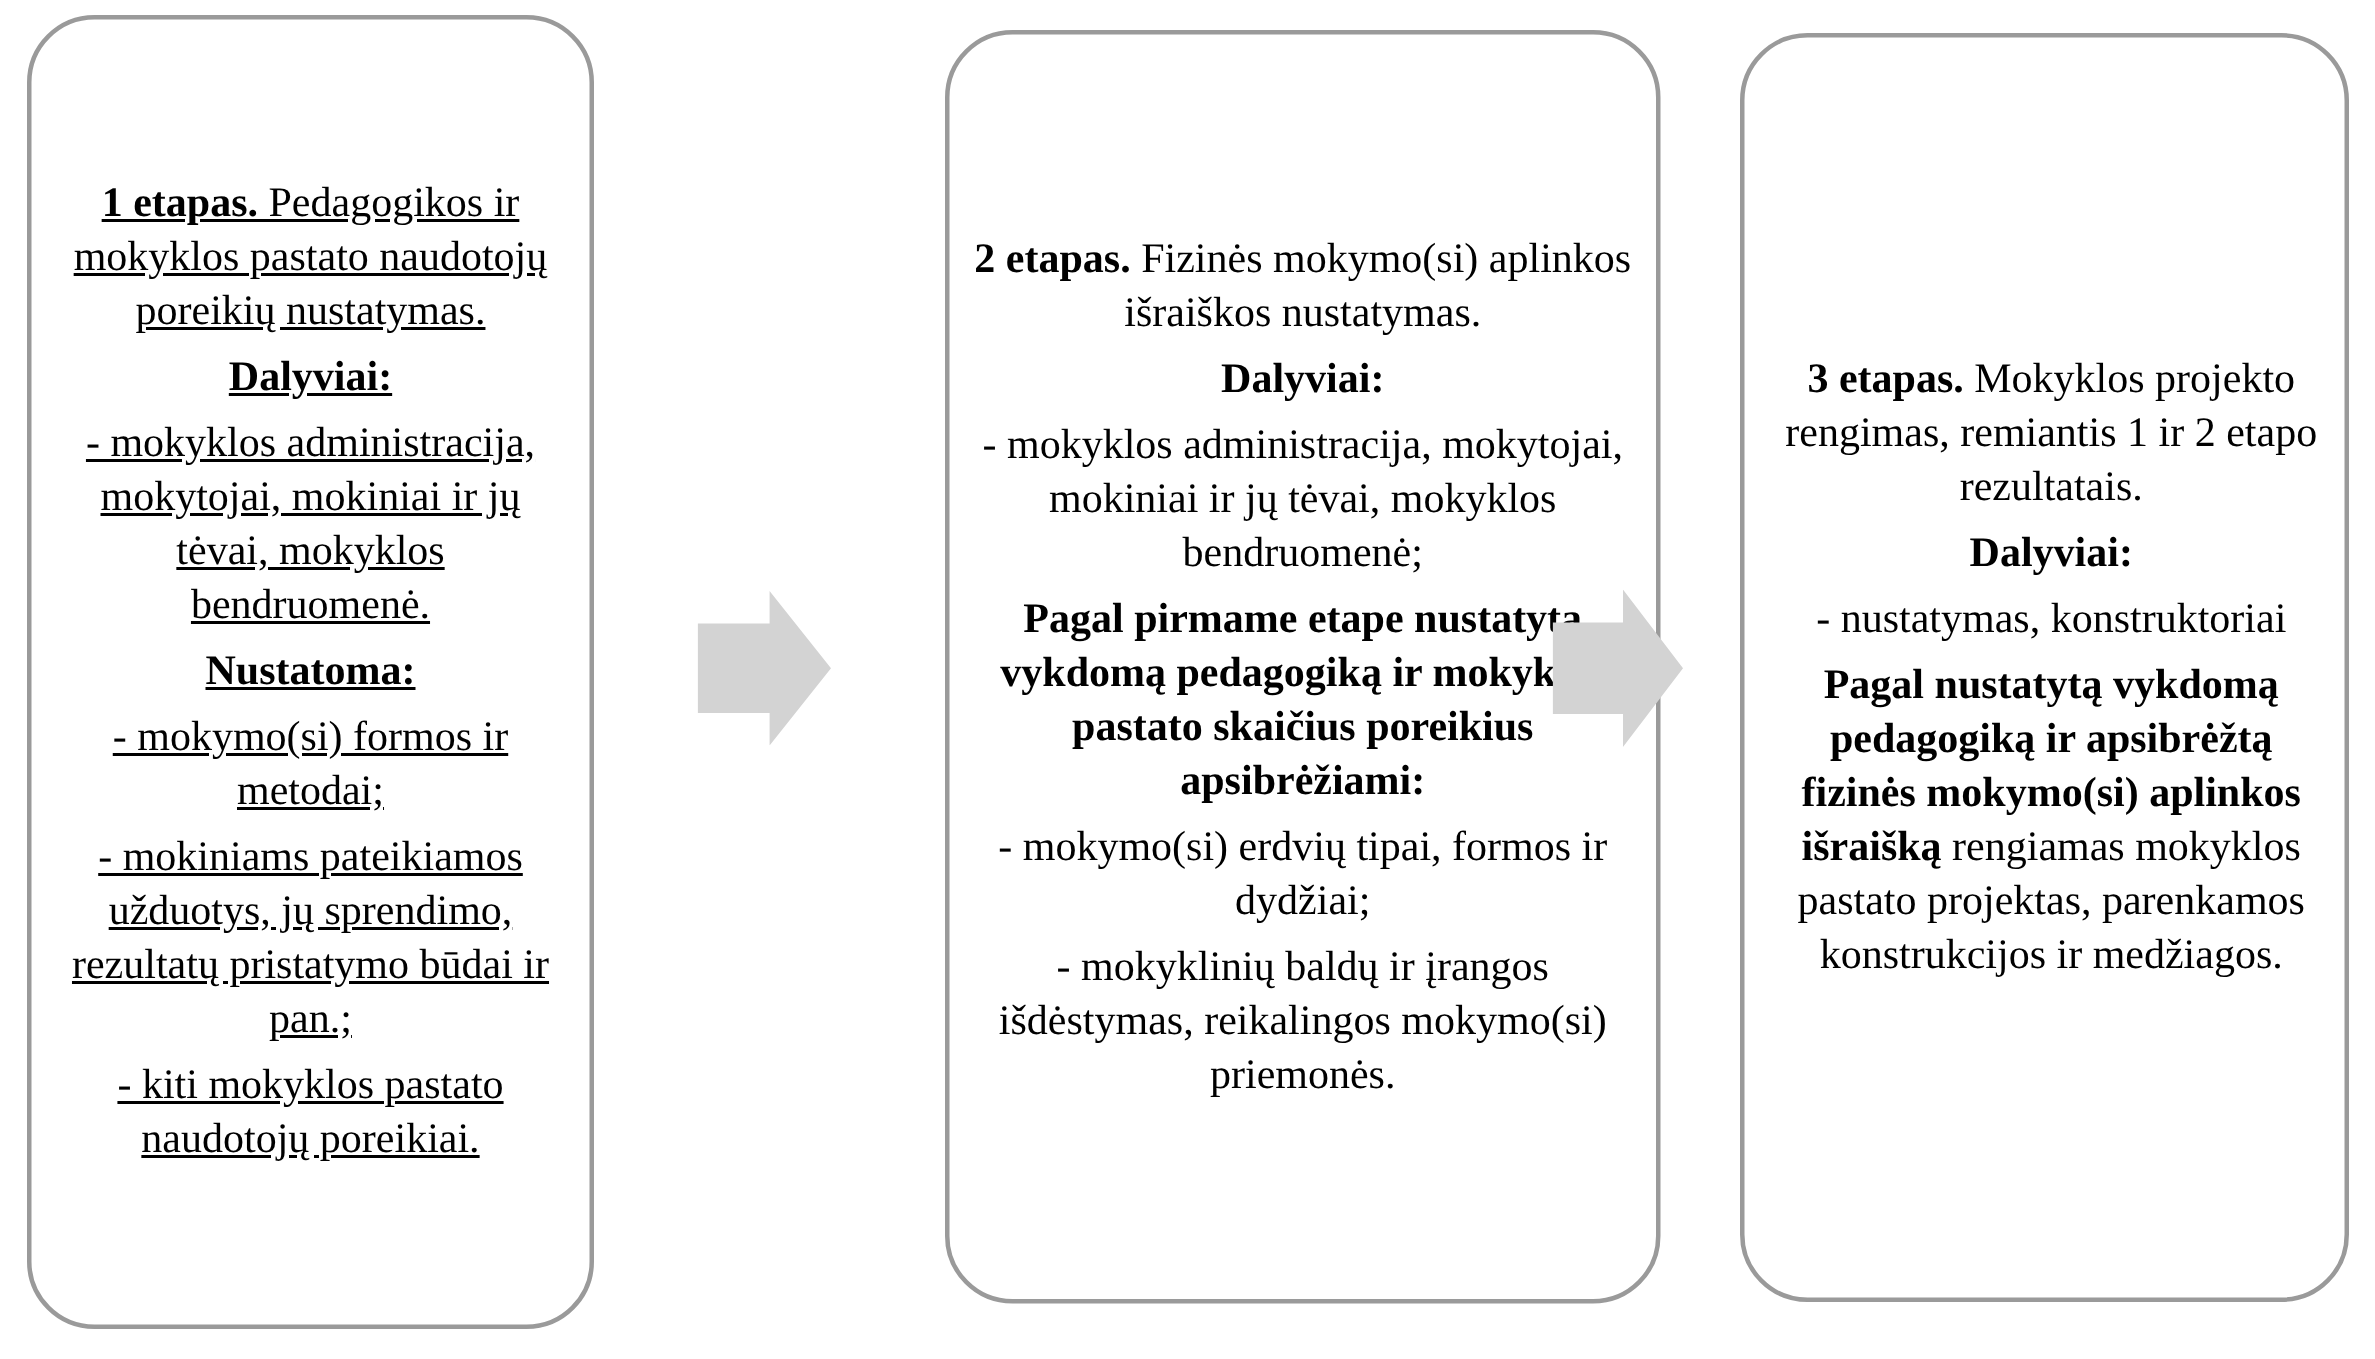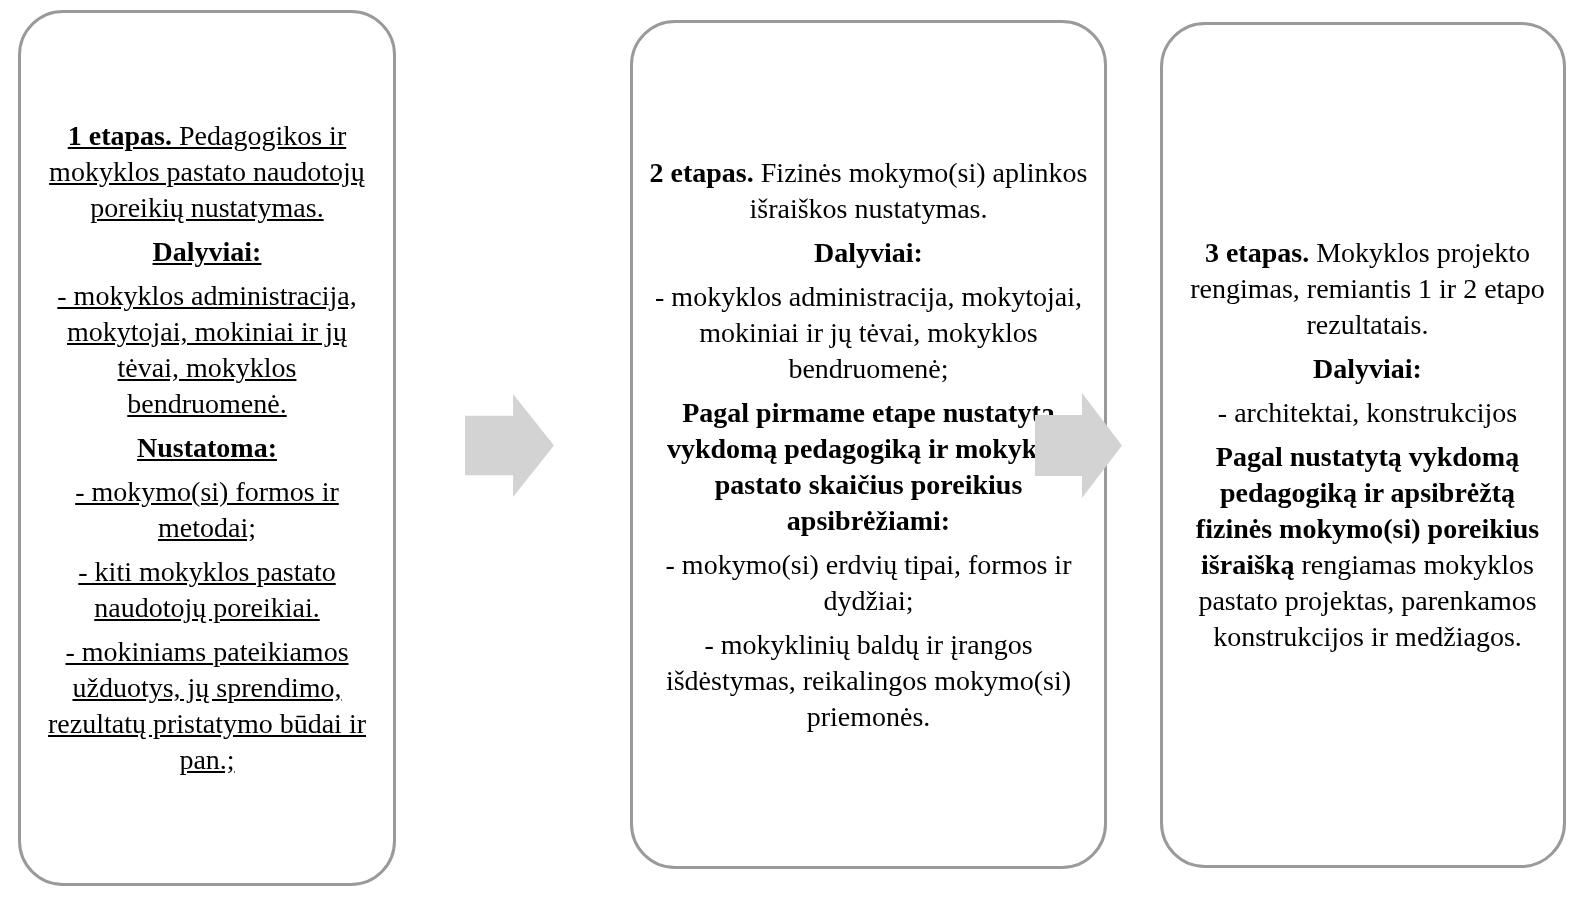--- a/index.html
+++ b/index.html
@@ -48,37 +48,37 @@
 <body>
 
 <div class="canvas">
 
   <section class="stage-box stage-1">
     <p><strong>1 etapas.</strong><span> Pedagogikos ir mokyklos pastato naudotojų poreikių nustatymas.</span></p>
     <p class="bold">Dalyviai:</p>
     <p>- mokyklos administracija, mokytojai, mokiniai ir jų tėvai, mokyklos bendruomenė.</p>
     <p class="bold">Nustatoma:</p>
     <p>- mokymo(si) formos ir metodai;</p>
+    <p>- mokiniams pateikiamos užduotys, jų sprendimo, rezultatų pristatymo būdai ir pan.;</p>
     <p>- kiti mokyklos pastato naudotojų poreikiai.</p>
-    <p>- mokiniams pateikiamos užduotys, jų sprendimo, rezultatų pristatymo būdai ir pan.;</p>
   </section>
 
   <div class="arrow arrow-1"></div>
 
   <section class="stage-box stage-2">
     <p><strong>2 etapas.</strong><span> Fizinės mokymo(si) aplinkos išraiškos nustatymas.</span></p>
     <p class="bold">Dalyviai:</p>
     <p>- mokyklos administracija, mokytojai, mokiniai ir jų tėvai, mokyklos bendruomenė;</p>
     <p class="bold">Pagal pirmame etape nustatytą vykdomą pedagogiką ir mokyklos pastato skaičius poreikius apsibrėžiami:</p>
     <p>- mokymo(si) erdvių tipai, formos ir dydžiai;</p>
     <p>- mokyklinių baldų ir įrangos išdėstymas, reikalingos mokymo(si) priemonės.</p>
   </section>
 
   <div class="arrow arrow-2"></div>
 
   <section class="stage-box stage-3">
     <p><strong>3 etapas.</strong><span> Mokyklos projekto rengimas, remiantis 1 ir 2 etapo rezultatais.</span></p>
     <p class="bold">Dalyviai:</p>
-    <p>- architektai, konstrukcijos</p>
-    <p><strong>Pagal nustatytą vykdomą pedagogiką ir apsibrėžtą fizinės mokymo(si) poreikius išraišką</strong><span> rengiamas mokyklos pastato projektas, parenkamos konstrukcijos ir medžiagos.</span></p>
+    <p>- nustatymas, konstruktoriai</p>
+    <p><strong>Pagal nustatytą vykdomą pedagogiką ir apsibrėžtą fizinės mokymo(si) aplinkos išraišką</strong><span> rengiamas mokyklos pastato projektas, parenkamos konstrukcijos ir medžiagos.</span></p>
   </section>
 
 </div>
 
 </body></html>

